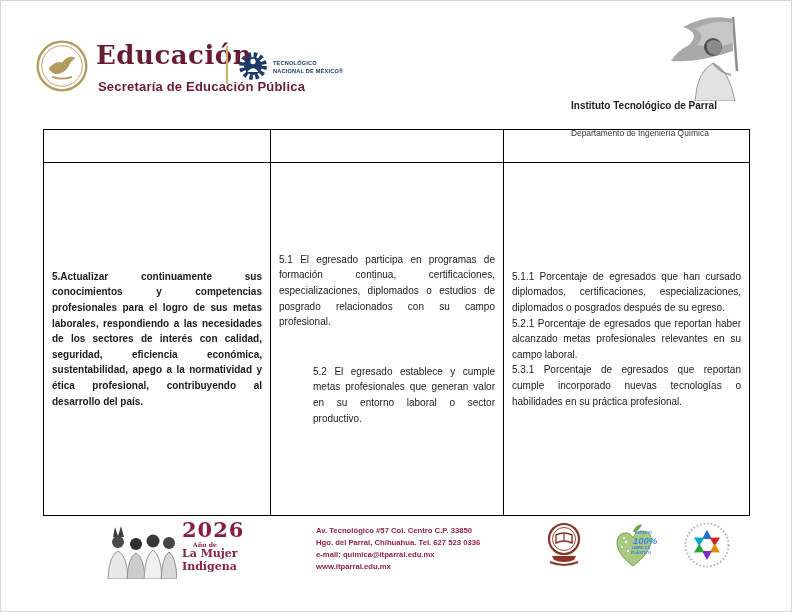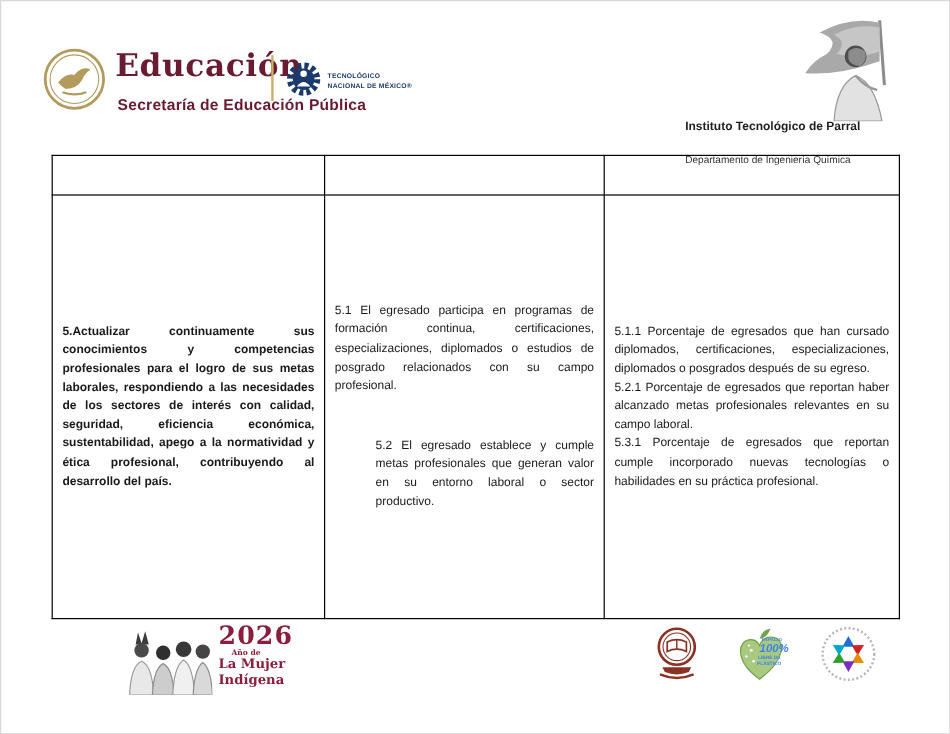--- a/index.html
+++ b/index.html
@@ -142,20 +142,26 @@
     </svg>
   </div>
 
   <div class="year-block">
     <div class="year-num">2026</div>
     <div class="year-sub">Año de</div>
     <div class="year-l2">La Mujer</div>
     <div class="year-l3">Indígena</div>
   </div>
 
+  <div class="address-block">
+    <div>Av. Tecnológico #57 Col. Centro C.P. 33850</div>
+    <div>Hgo. del Parral, Chihuahua. Tel. 627 523 0336</div>
+    <div>e-mail: quimica@itparral.edu.mx</div>
+    <div>www.itparral.edu.mx</div>
+  </div>
 
   <div class="seal-itp">
     <svg width="48" height="50" viewBox="0 0 48 50">
       <circle cx="24" cy="19" r="15" fill="none" stroke="#8a3324" stroke-width="2.2"></circle>
       <circle cx="24" cy="19" r="11.5" fill="none" stroke="#8a3324" stroke-width="0.9"></circle>
       <path d="M16 15 Q24 11 32 15 V23 Q24 19 16 23 Z" fill="none" stroke="#8a3324" stroke-width="1.4"></path>
       <line x1="24" y1="13" x2="24" y2="21" stroke="#8a3324" stroke-width="1.2"></line>
       <path d="M12 36 H36 L34 40 Q24 44 14 40 Z" fill="#8a3324"></path>
       <path d="M10 42 Q24 48 38 42" stroke="#8a3324" stroke-width="2" fill="none"></path>
     </svg>

